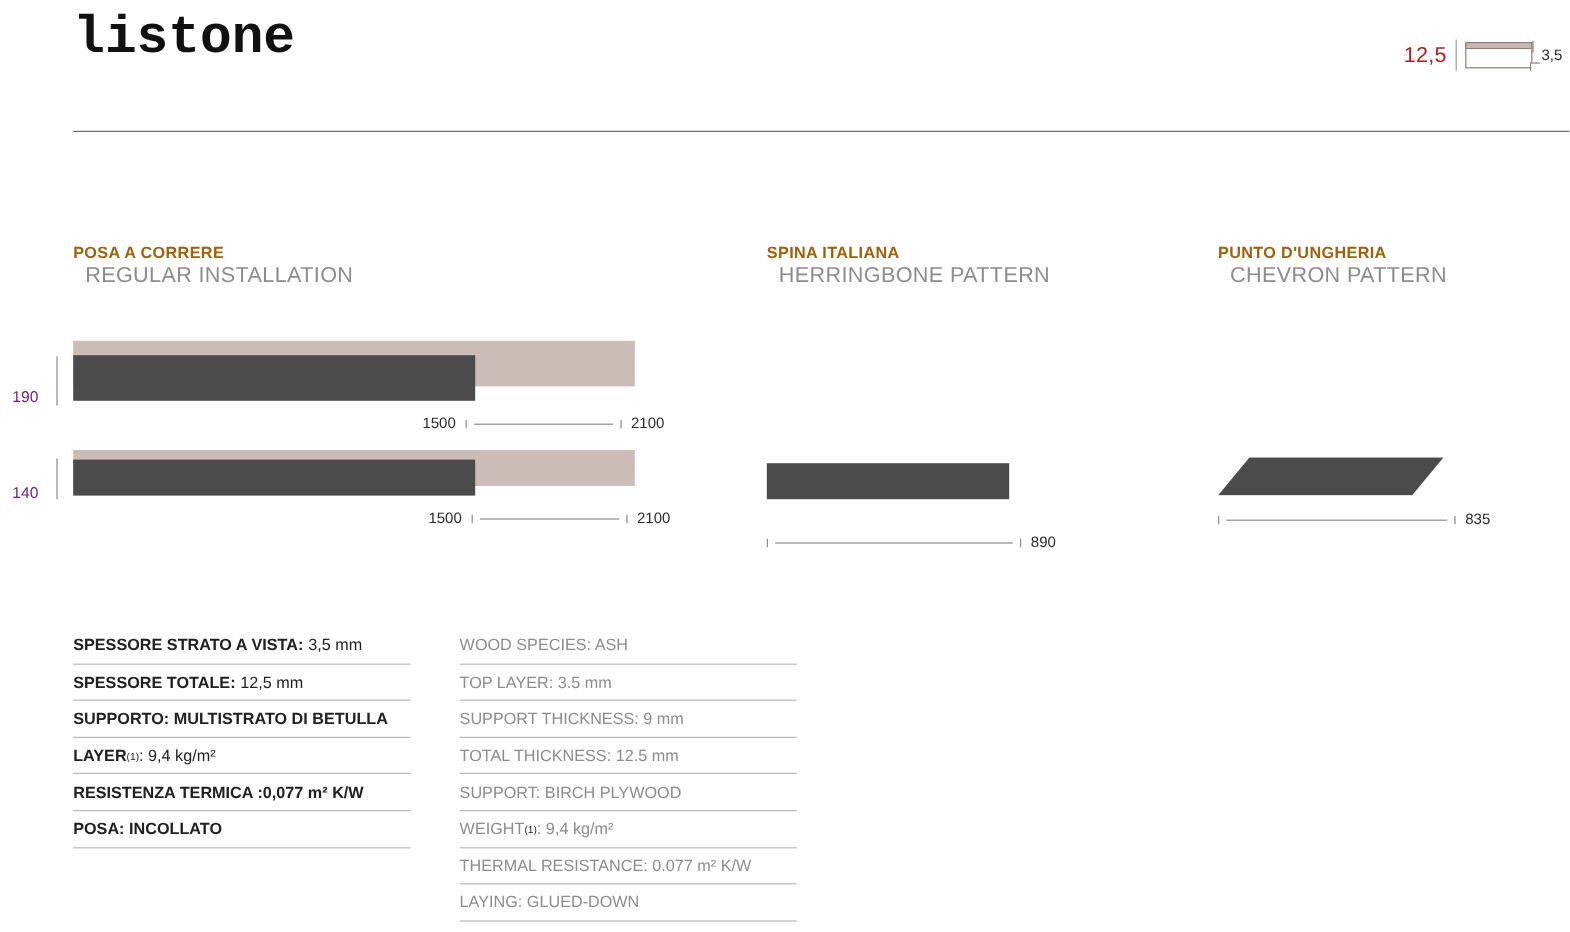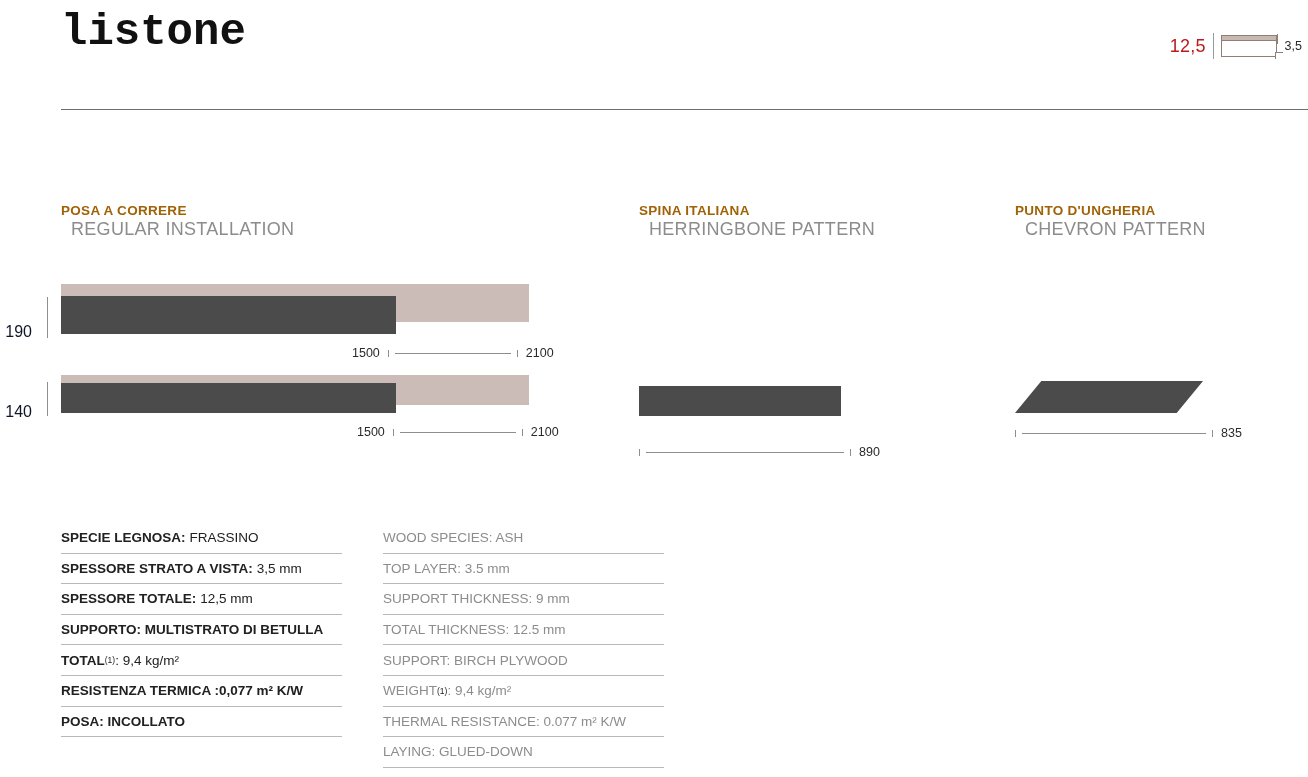--- a/index.html
+++ b/index.html
@@ -129,22 +129,22 @@
   }
   #head-regular { left: 61px; top: 202px; }
   #head-herringbone { left: 639px; top: 202px; }
   #head-chevron { left: 1015px; top: 202px; }
 
   
   .plank-wrap { position: absolute; }
 
   .row-label {
     position: absolute;
-    font-size: 16px;
-    color: #0f172a;
+    font-size: 13px;
+    color: #701a75;
     text-align: right;
     width: 28px;
   }
   .row-tick {
     position: absolute;
     width: 1px;
     background: #8e8e8e;
   }
 
   .plank-light {
@@ -281,36 +281,32 @@
   <div class="dim-row" style="left:1015px; top:426px;">
     <span class="dim-cap"></span>
     <span class="dim-line" style="width:184px;"></span>
     <span class="dim-cap" style="margin-right:8px;"></span>
     <span>835</span>
   </div>
 </div>
 
 <div class="spec-table" id="spec-it" style="left:61px; top:523px;">
   <div class="spec-row spec-it">
-    <span class="label">SPECIE LEGNOSA:</span>
-    <span class="value">FRASSINO</span>
-  </div>
-  <div class="spec-row spec-it">
     <span class="label">SPESSORE STRATO A VISTA:</span>
     <span class="value">3,5 mm</span>
   </div>
   <div class="spec-row spec-it">
     <span class="label">SPESSORE TOTALE:</span>
     <span class="value">12,5 mm</span>
   </div>
   <div class="spec-row spec-it">
     <span class="label">SUPPORTO: MULTISTRATO DI BETULLA</span>
   </div>
   <div class="spec-row spec-it">
-    <span class="label">TOTAL</span>
+    <span class="label">LAYER</span>
     <span class="sup">(1)</span>
     <span class="value" style="margin-left:0">: 9,4 kg/m²</span>
   </div>
   <div class="spec-row spec-it">
     <span class="label">RESISTENZA TERMICA :0,077 m² K/W</span>
   </div>
   <div class="spec-row spec-it">
     <span class="label">POSA: INCOLLATO</span>
   </div>
 </div>

